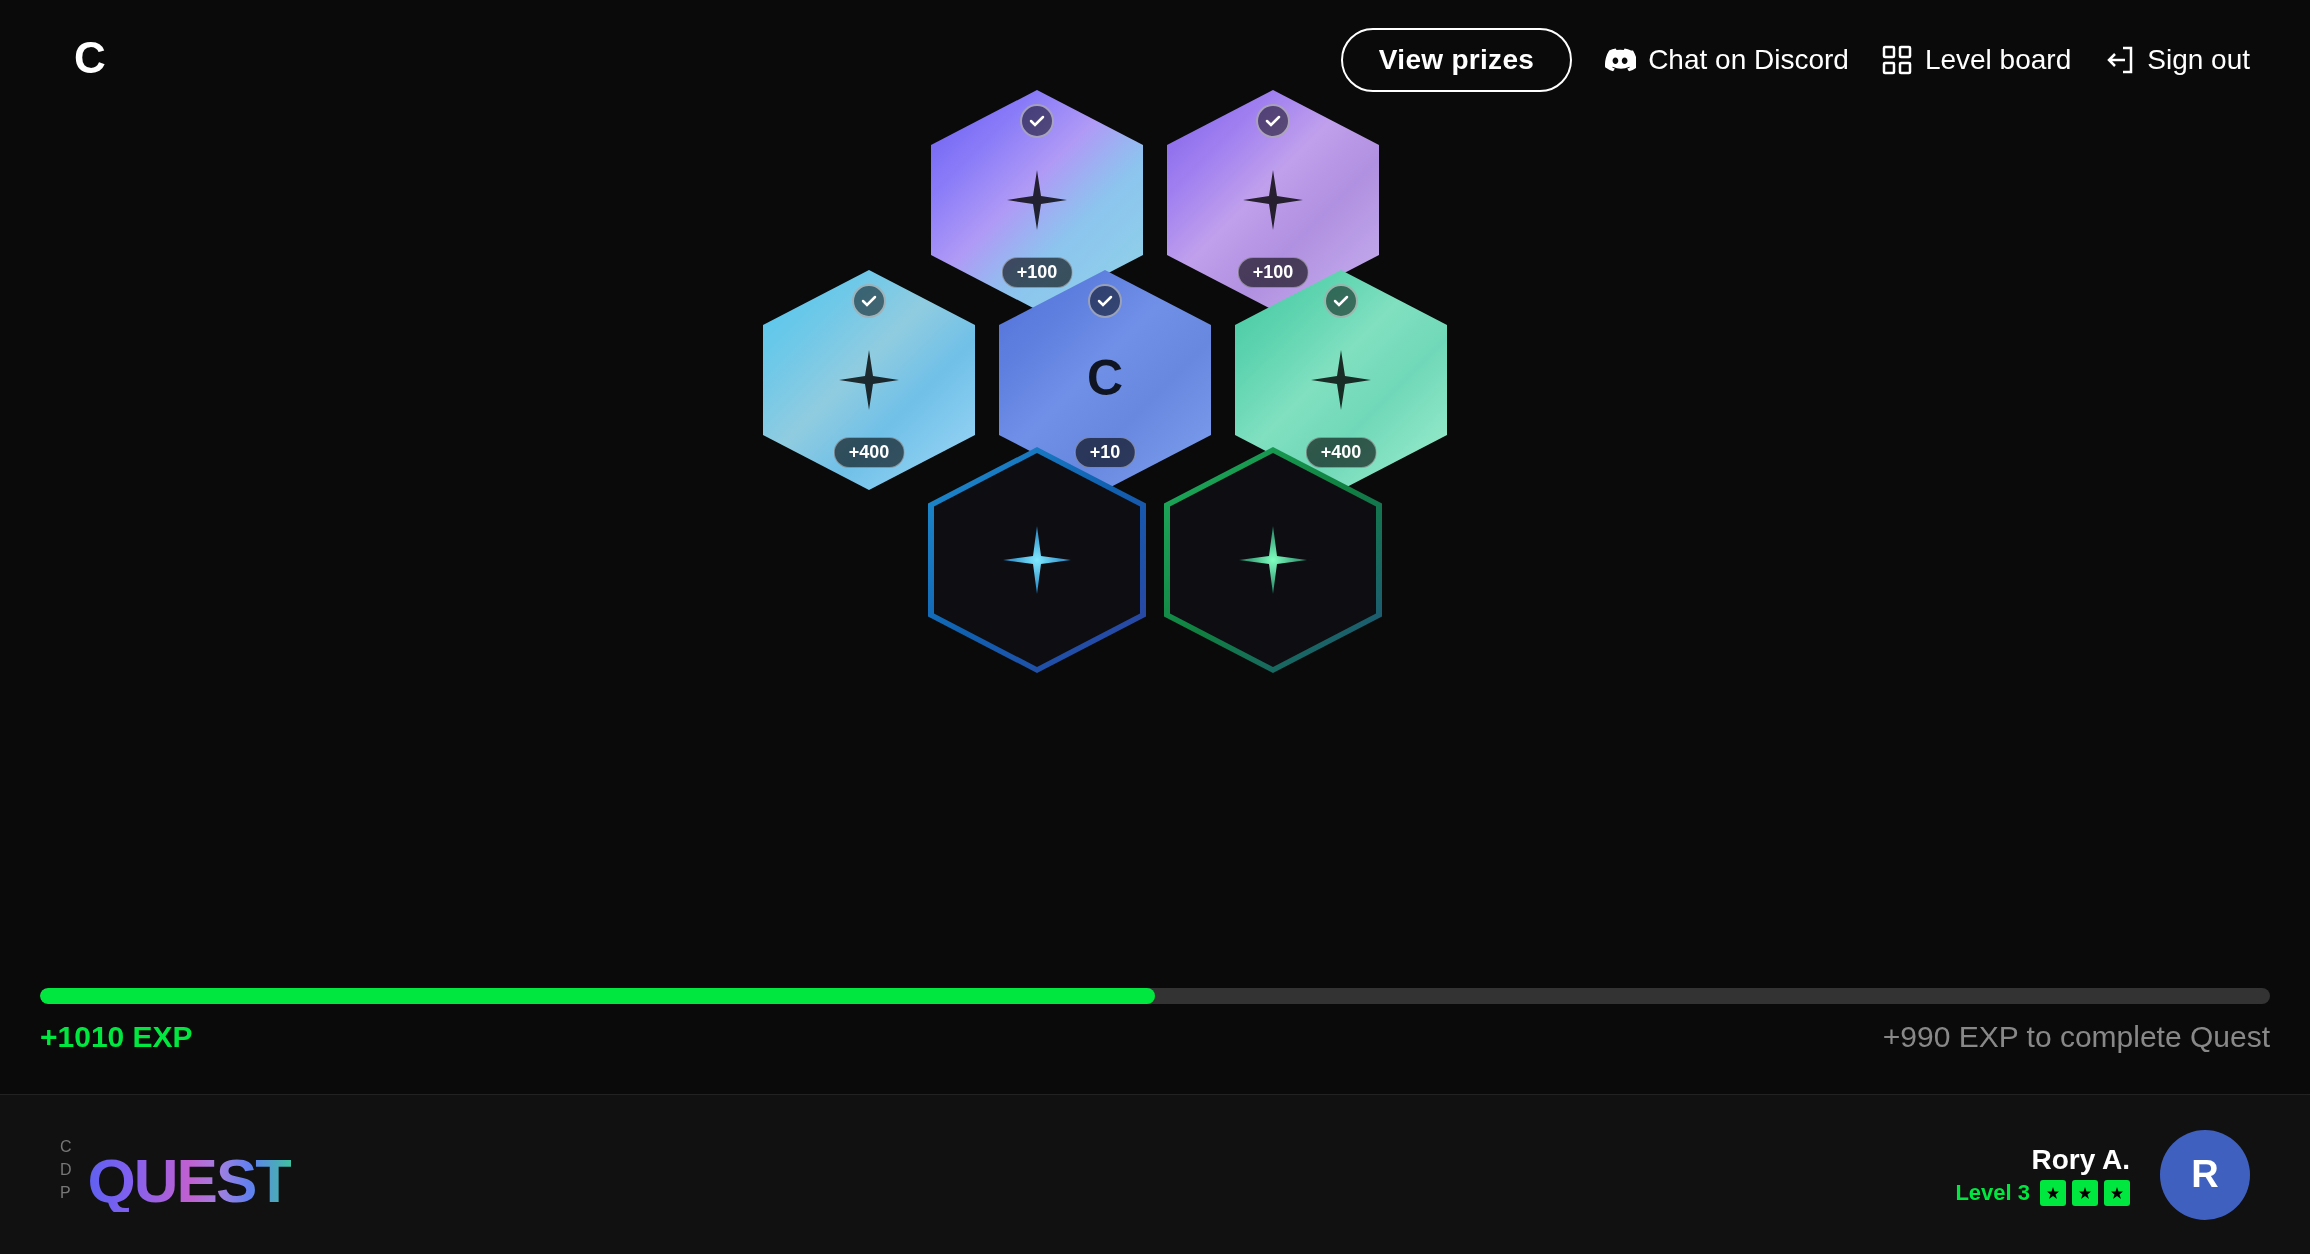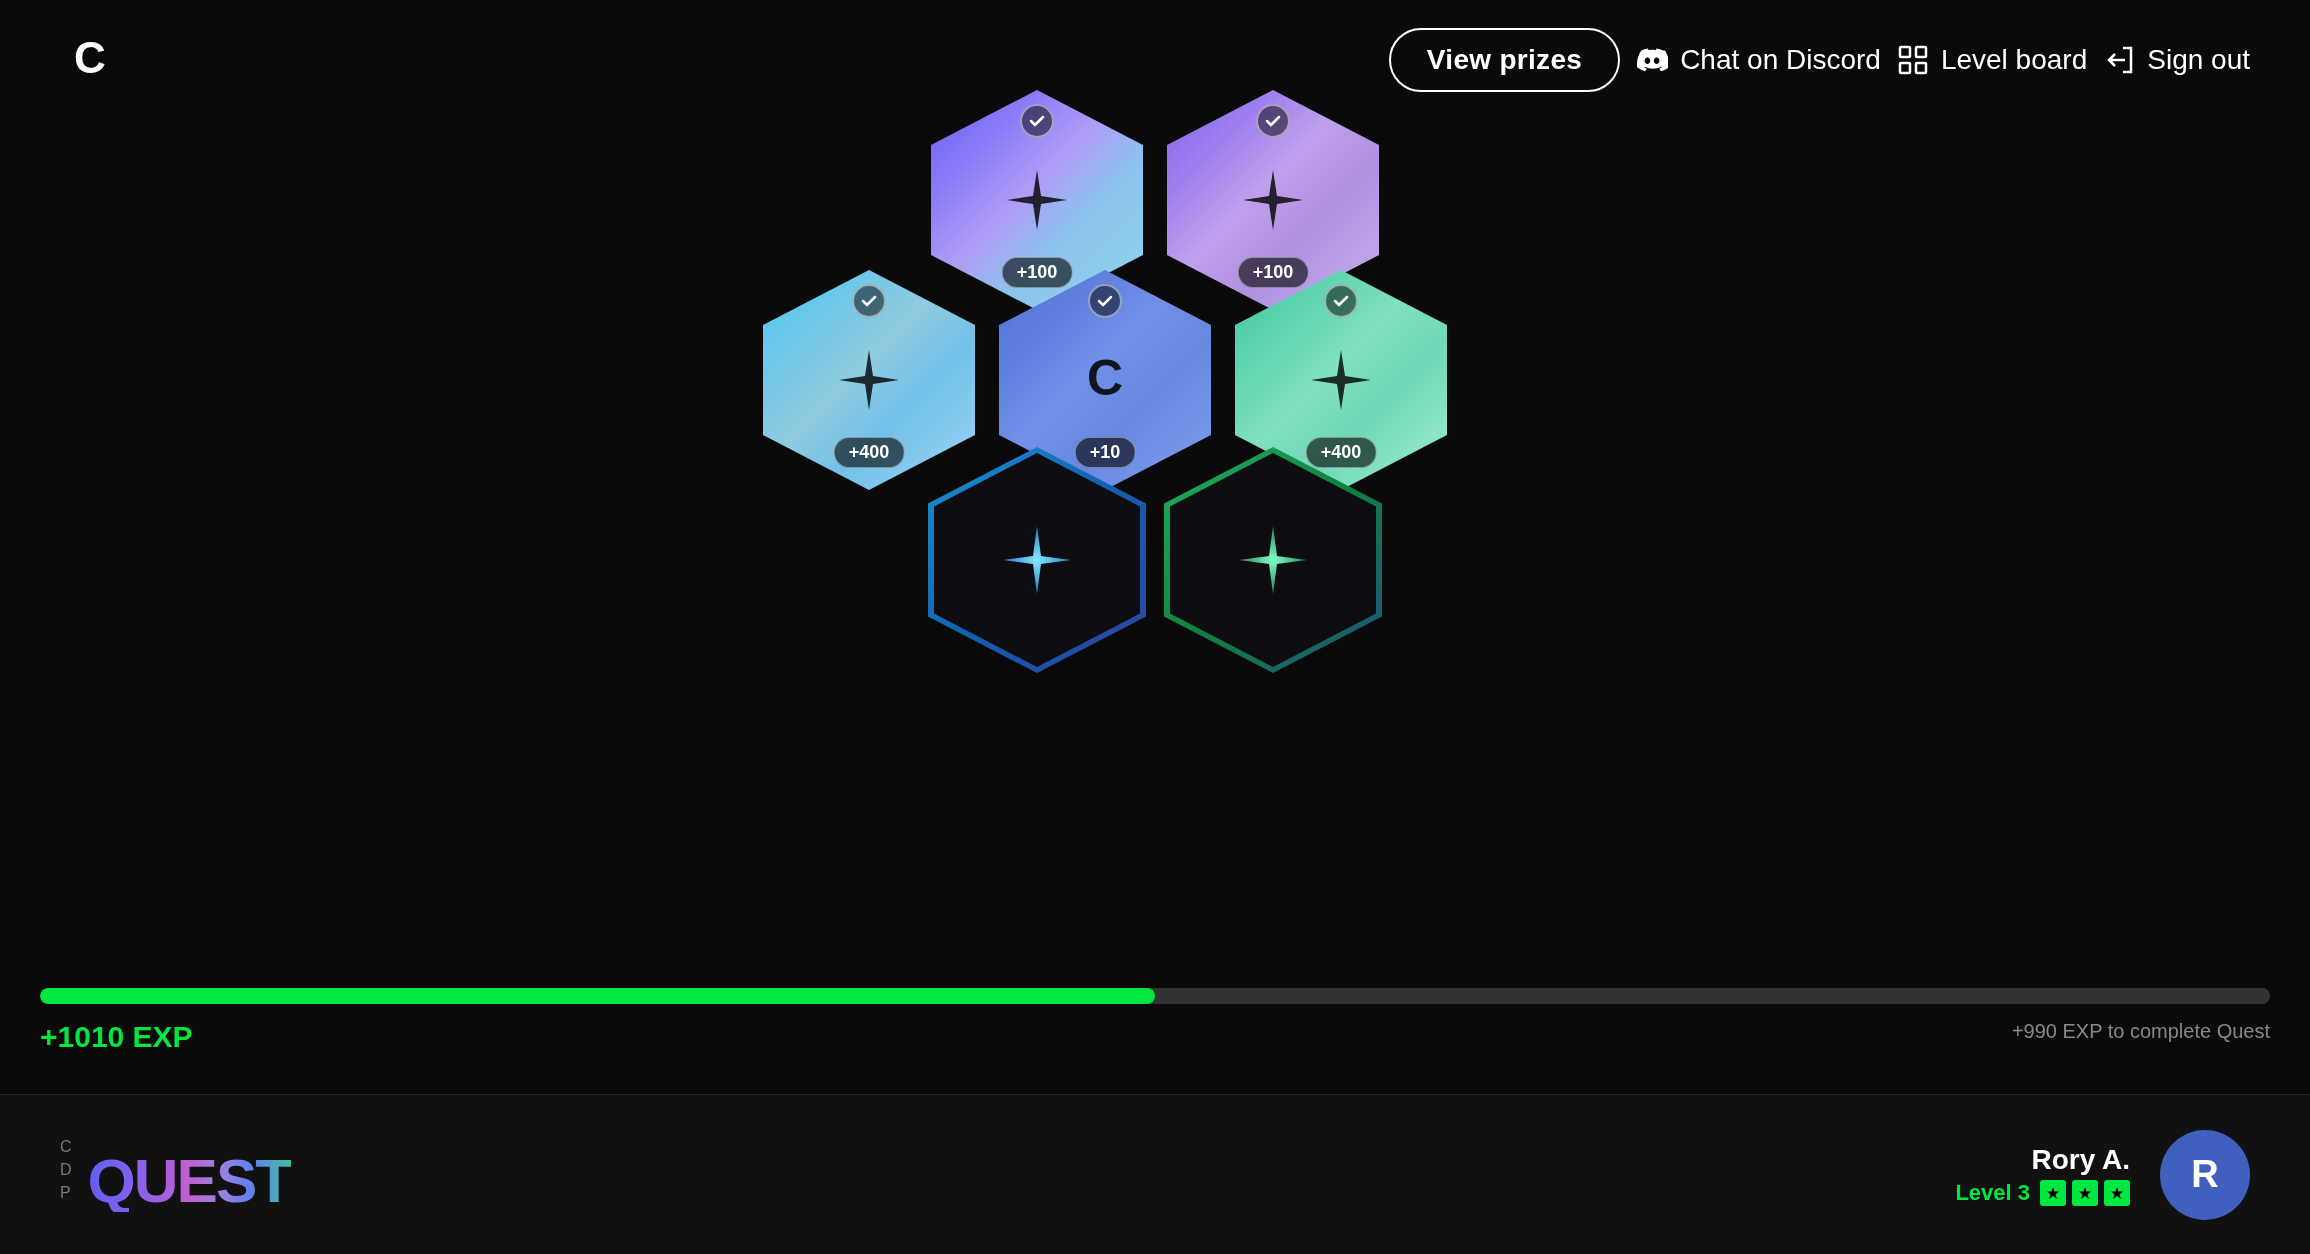--- a/index.html
+++ b/index.html
@@ -32,21 +32,21 @@
       align-items: center;
       justify-content: center;
     }
     .logo svg {
       width: 56px;
       height: 56px;
     }
     .header-right {
       margin-left: auto;
       display: flex;
-      gap: 16px;
+      gap: 32px;
     }
     .view-prizes-btn {
       border: 2px solid #fff;
       border-radius: 50px;
       padding: 14px 36px;
       font-size: 28px;
       font-weight: 600;
       color: #fff;
       background: transparent;
       cursor: pointer;
@@ -156,21 +156,21 @@
       justify-content: space-between;
       margin-top: 16px;
       gap: 26px;
     }
     .progress-exp-gained {
       font-size: 30px;
       font-weight: 700;
       color: #00e840;
     }
     .progress-exp-remaining {
-      font-size: 20px;
+      font-size: 30px;
       font-weight: 500;
       color: #888;
     }
 
     
     .bottom-bar {
       position: absolute;
       bottom: 0;
       left: 0;
       right: 0;

